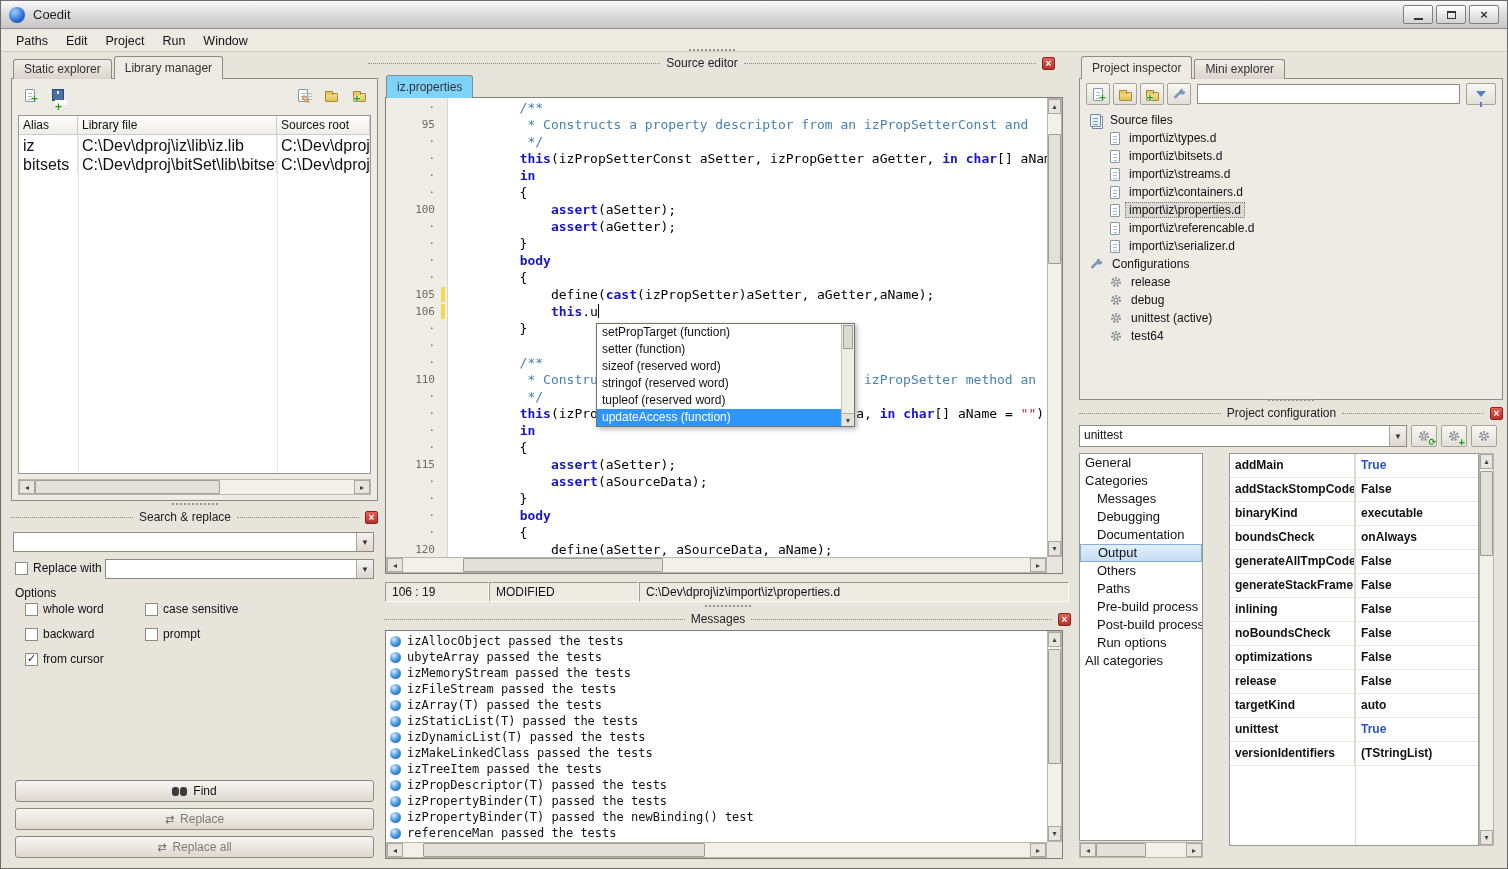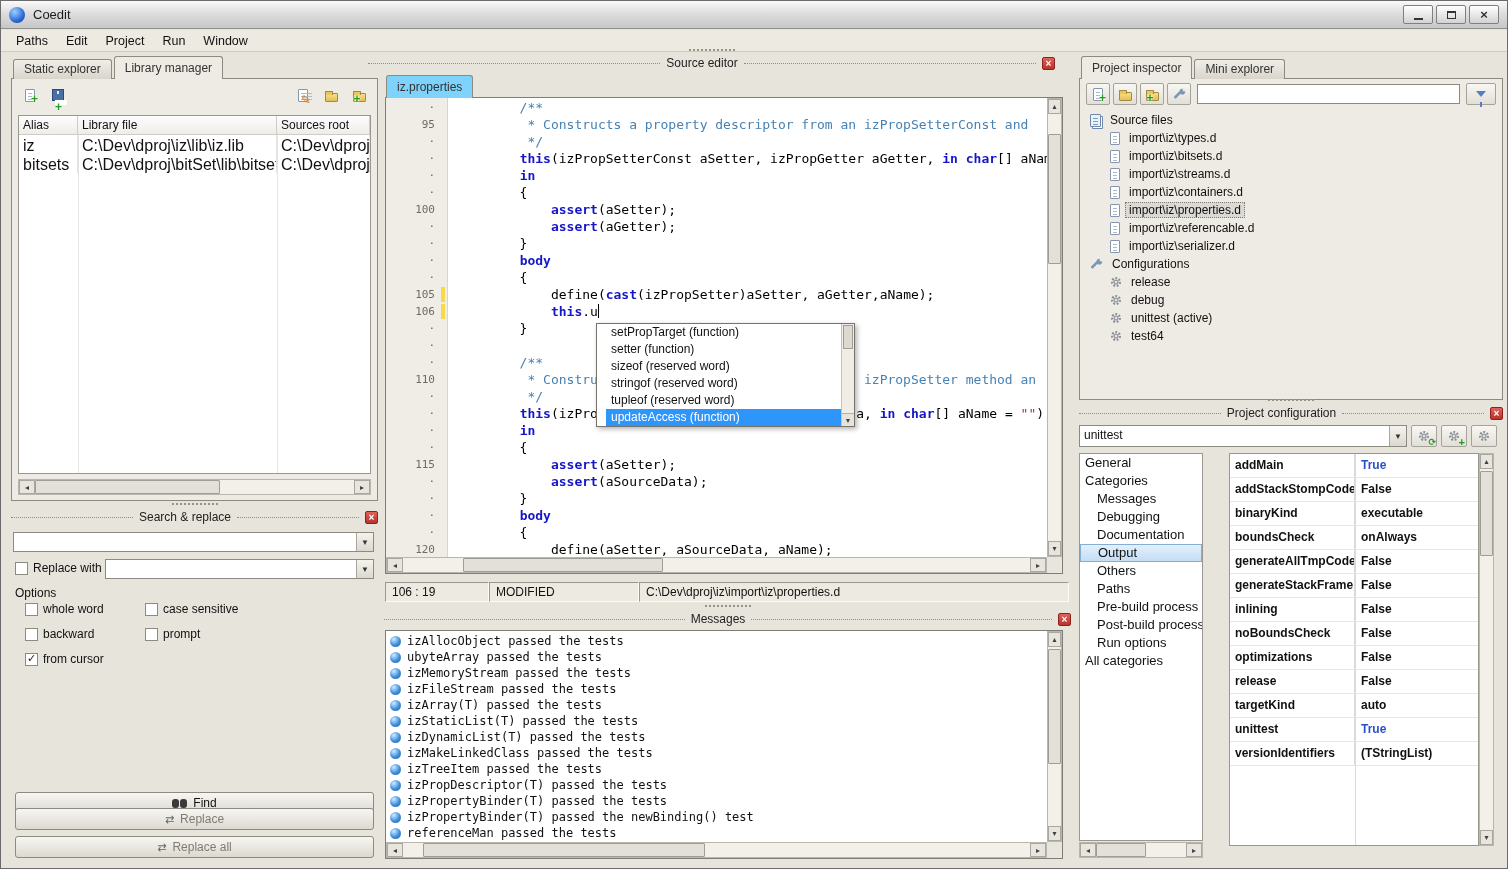--- a/index.html
+++ b/index.html
@@ -114,21 +114,21 @@
   #search-combo{left:2px;top:28px;width:361px;}
   #replace-row{position:absolute;left:4px;top:57px;display:flex;align-items:center;gap:5px;}
   #replace-combo{left:94px;top:55px;width:269px;}
   #options-label{position:absolute;left:4px;top:82px;font-size:12px;}
   #options-grid{position:absolute;left:14px;top:98px;display:grid;grid-template-columns:120px 150px;row-gap:11px;}
   .cb-row{display:flex;align-items:center;gap:5px;height:14px;font-size:12px;white-space:nowrap;}
   .big-btn{position:absolute;left:4px;width:359px;height:22px;border:1px solid #8d8a82;border-radius:3px;
     background:linear-gradient(#f7f6f2,#ddd9d0);display:flex;align-items:center;justify-content:center;
     gap:6px;font-size:12px;}
   .big-btn.dim{color:#7e7b74;}
-  #find-btn{top:288px;text-align:right;} #replace-btn{top:304px;} #replaceall-btn{top:332px;}
+  #find-btn{top:276px;text-align:right;} #replace-btn{top:304px;} #replaceall-btn{top:332px;}
 
   
   #editor-header{left:367px;top:55px;width:687px;}
   #editor-tabbar{left:385px;top:74px;}
   #editor-frame{position:absolute;left:384px;top:96px;width:678px;height:477px;background:#fff;
     border:1px solid #807d75;}
   #gutter{position:absolute;left:0;top:0;bottom:16px;width:62px;background:#f0ede6;
     border-right:1px solid #d8d5cd;padding-top:1px;overflow:hidden;}
   .gline{height:17px;line-height:17px;font-family:"DejaVu Sans Mono","Liberation Mono",monospace;
     font-size:11px;color:#6e6b64;text-align:right;padding-right:12px;position:relative;}
@@ -138,21 +138,21 @@
     font-size:13px;white-space:pre;}
   .tk-k{color:#1616c8;font-weight:bold;}
   .tk-c{color:#4682b4;}
   .tk-s{color:#b03030;}
   .tk-p{color:#000;}
   .caret{display:inline-block;width:1px;height:14px;background:#000;vertical-align:-2px;}
   #editor-vscroll{right:0;top:0;bottom:16px;}
   #editor-hscroll{left:0;right:15px;bottom:0;}
   #editor-corner{position:absolute;right:0;bottom:0;width:15px;height:16px;background:#e8e5de;}
   #completion{position:absolute;left:595px;top:322px;width:259px;height:104px;background:#fff;
-    border:1px solid #76736b;box-shadow:2px 2px 5px rgba(0,0,0,.3);z-index:40;display:flex;padding-left:9px;}
+    border:1px solid #76736b;box-shadow:2px 2px 5px rgba(0,0,0,.3);z-index:40;display:flex;}
   #completion-list{flex:1;overflow:hidden;}
   .comp-item{height:17px;line-height:17px;padding-left:5px;font-size:12px;white-space:nowrap;}
   .comp-item.sel{background:#2e95fa;color:#fff;}
   #comp-sb{width:13px;background:#f0ede6;border-left:1px solid #c5c2ba;position:relative;}
   #comp-thumb{position:absolute;top:1px;left:1px;right:1px;height:24px;background:#ddd9d1;border:1px solid #a09d96;}
   #comp-down{position:absolute;bottom:0;left:0;right:0;height:13px;background:#e6e3dc;
     border-top:1px solid #b5b2aa;font-size:7px;display:flex;align-items:center;justify-content:center;color:#444;}
   #statusbar{position:absolute;left:384px;top:581px;width:684px;height:20px;display:flex;gap:0;}
   .status-cell{border:1px solid;border-color:#9b988f #fdfcf8 #fdfcf8 #9b988f;background:#edeae2;
     padding:2px 6px;font-size:12px;white-space:nowrap;overflow:hidden;}

